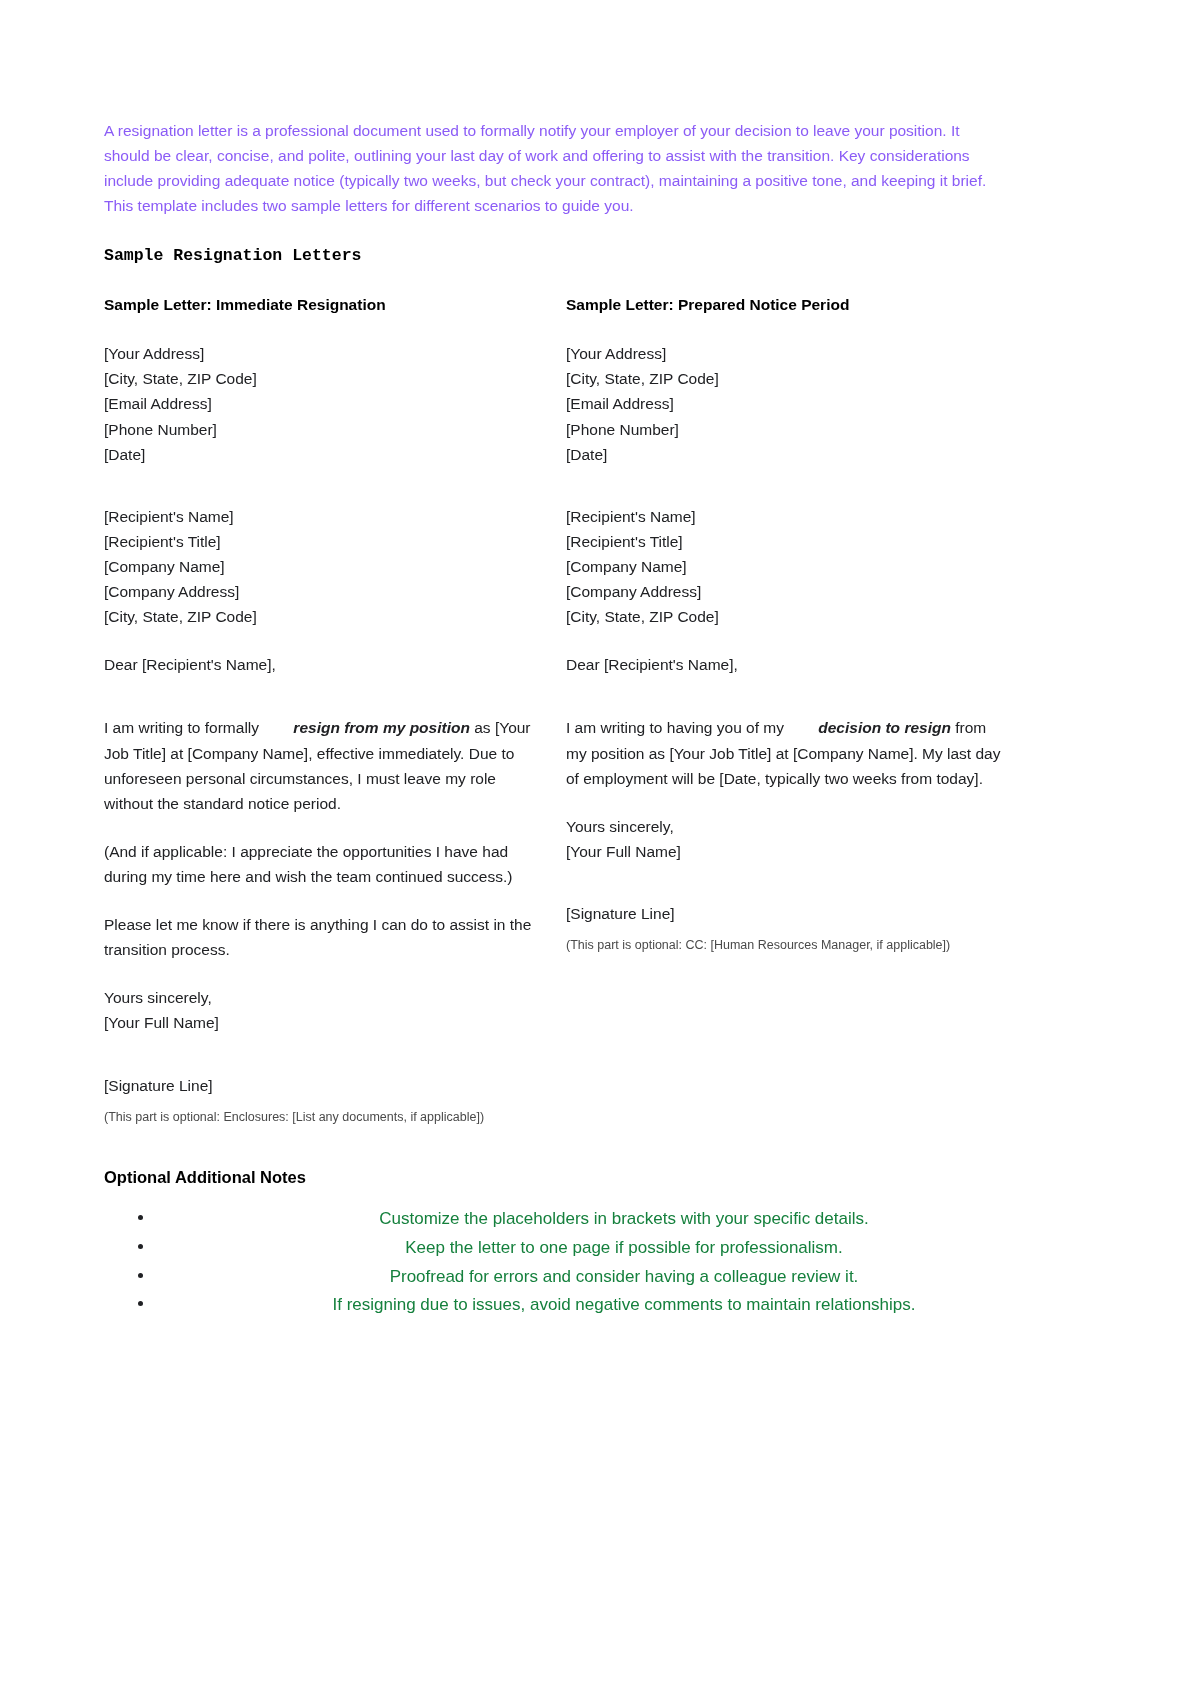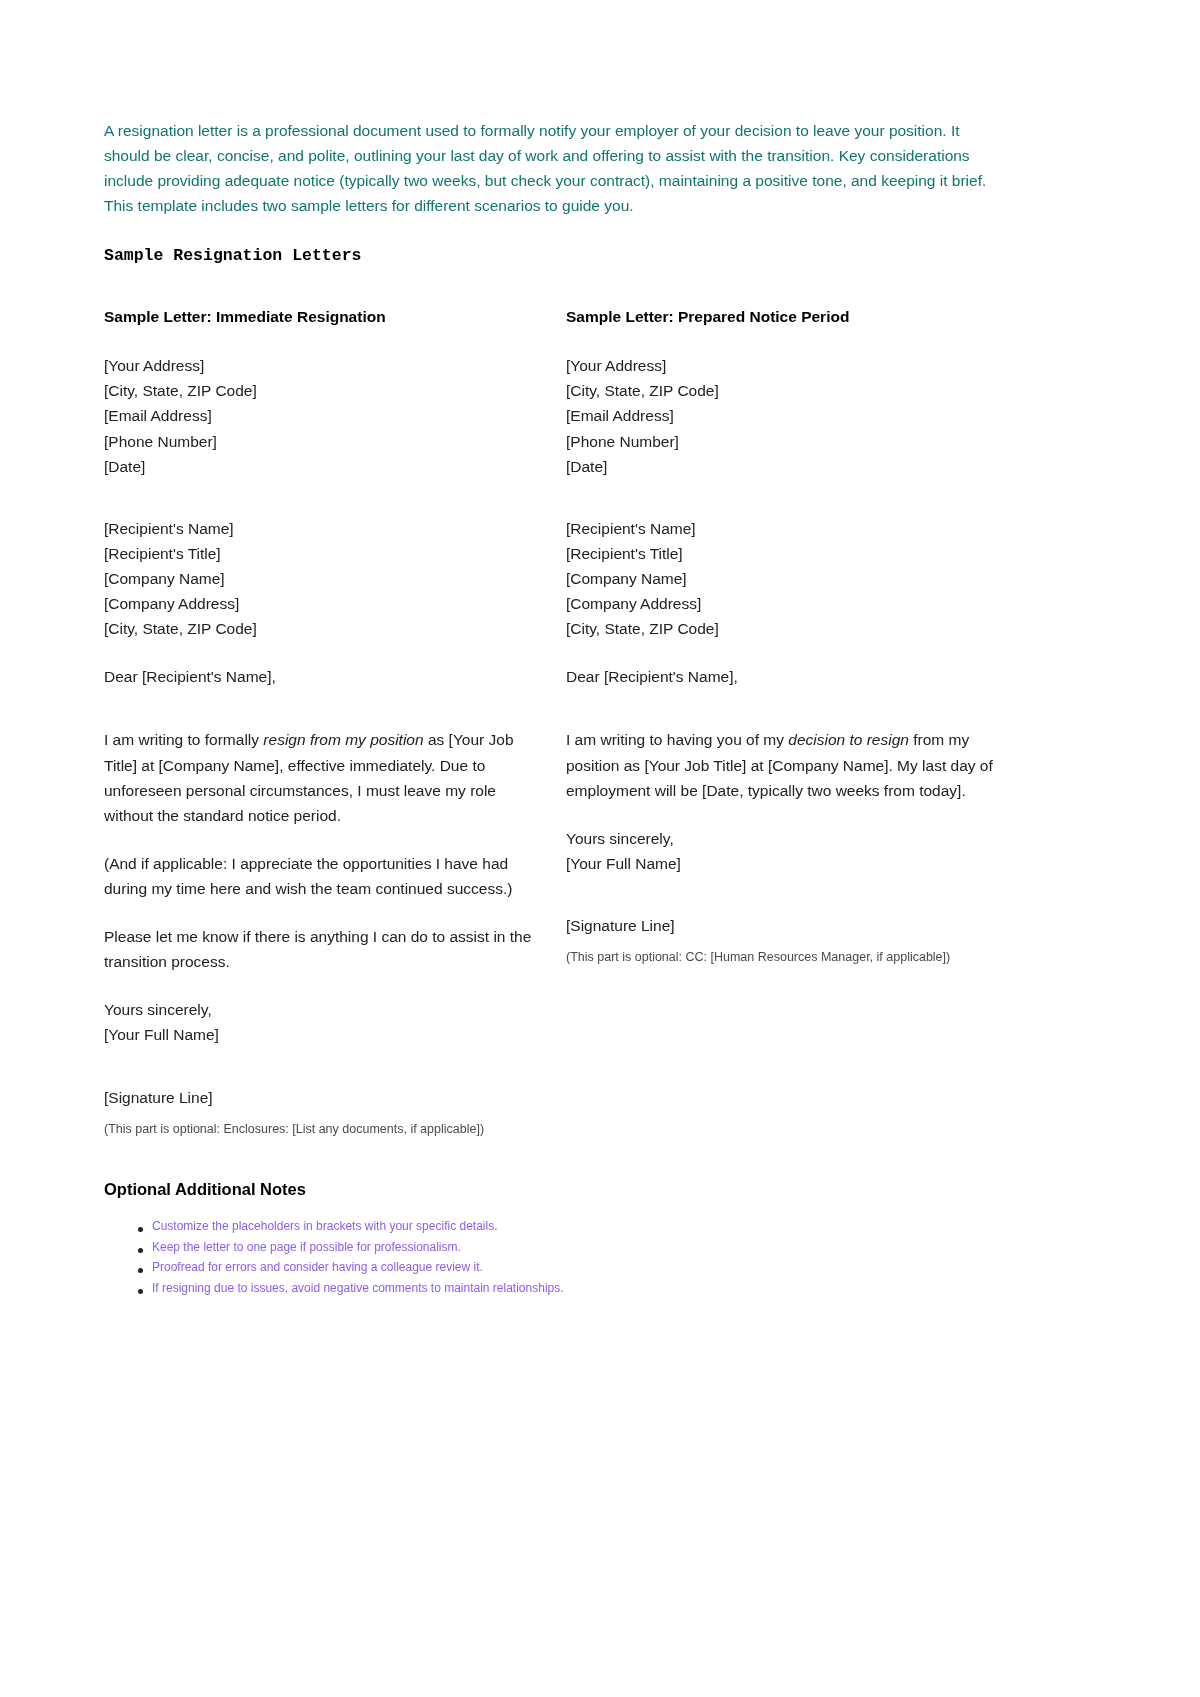--- a/index.html
+++ b/index.html
@@ -18,21 +18,21 @@
     position: relative;
     width: 1200px;
     height: 1697px;
     background: #ffffff;
     box-sizing: border-box;
     padding: 118px 104px 0 104px;
   }
   .intro {
     font-size: 15.5px;
     line-height: 1.62;
-    color: #0f766e;
+    color: #8b5cf6;
     margin: 0 0 26px 0;
     max-width: 890px;
     text-align: left;
   }
   h2.section-heading {
     font-size: 16.5px;
     font-weight: bold;
     line-height: 1.4;
     margin: 0 0 26px 0;
     color: #000000;
@@ -48,21 +48,21 @@
     width: 440px;
     flex: 0 0 440px;
   }
   .col.right {
     margin-left: 22px;
   }
   h3.letter-heading {
     font-size: 15.5px;
     font-weight: bold;
     line-height: 1.4;
-    margin: 12px 0 26px 0;
+    margin: 0 0 26px 0;
     color: #000000;
   }
   .addr-block {
     font-size: 15.5px;
     line-height: 1.62;
     margin: 0 0 23px 0;
     color: #202124;
   }
   .addr-block .line {
     display: block;
@@ -92,42 +92,44 @@
     line-height: 1.62;
     margin: 0 0 10px 0;
   }
   .optional-note {
     font-size: 12.5px;
     line-height: 1.5;
     color: #4a4a4a;
     margin: 0 0 0 0;
   }
   strong.bi {
-    font-weight: normal;
+    font-weight: bold;
     font-style: italic;
+    margin-left: 30px;
   }
   h2.notes-heading {
     font-size: 16.5px;
     font-weight: bold;
     line-height: 1.4;
     margin: 40px 0 16px 0;
     color: #000000;
   }
   ul.notes-list {
     margin: 0;
     padding: 0 0 0 34px;
     list-style: none;
   }
   ul.notes-list li {
-    font-size: 12px;
-    line-height: 1.62;
-    color: #8b5cf6;
+    font-size: 17px;
+    line-height: 1.62;
+    color: #15803d;
     position: relative;
     padding: 0 0 0 14px;
     margin: 0 0 1px 0;
+    text-align: center;
   }
   ul.notes-list li::before {
     content: "";
     position: absolute;
     left: 0;
     top: 10px;
     width: 5px;
     height: 5px;
     border-radius: 50%;
     background: #202124;

